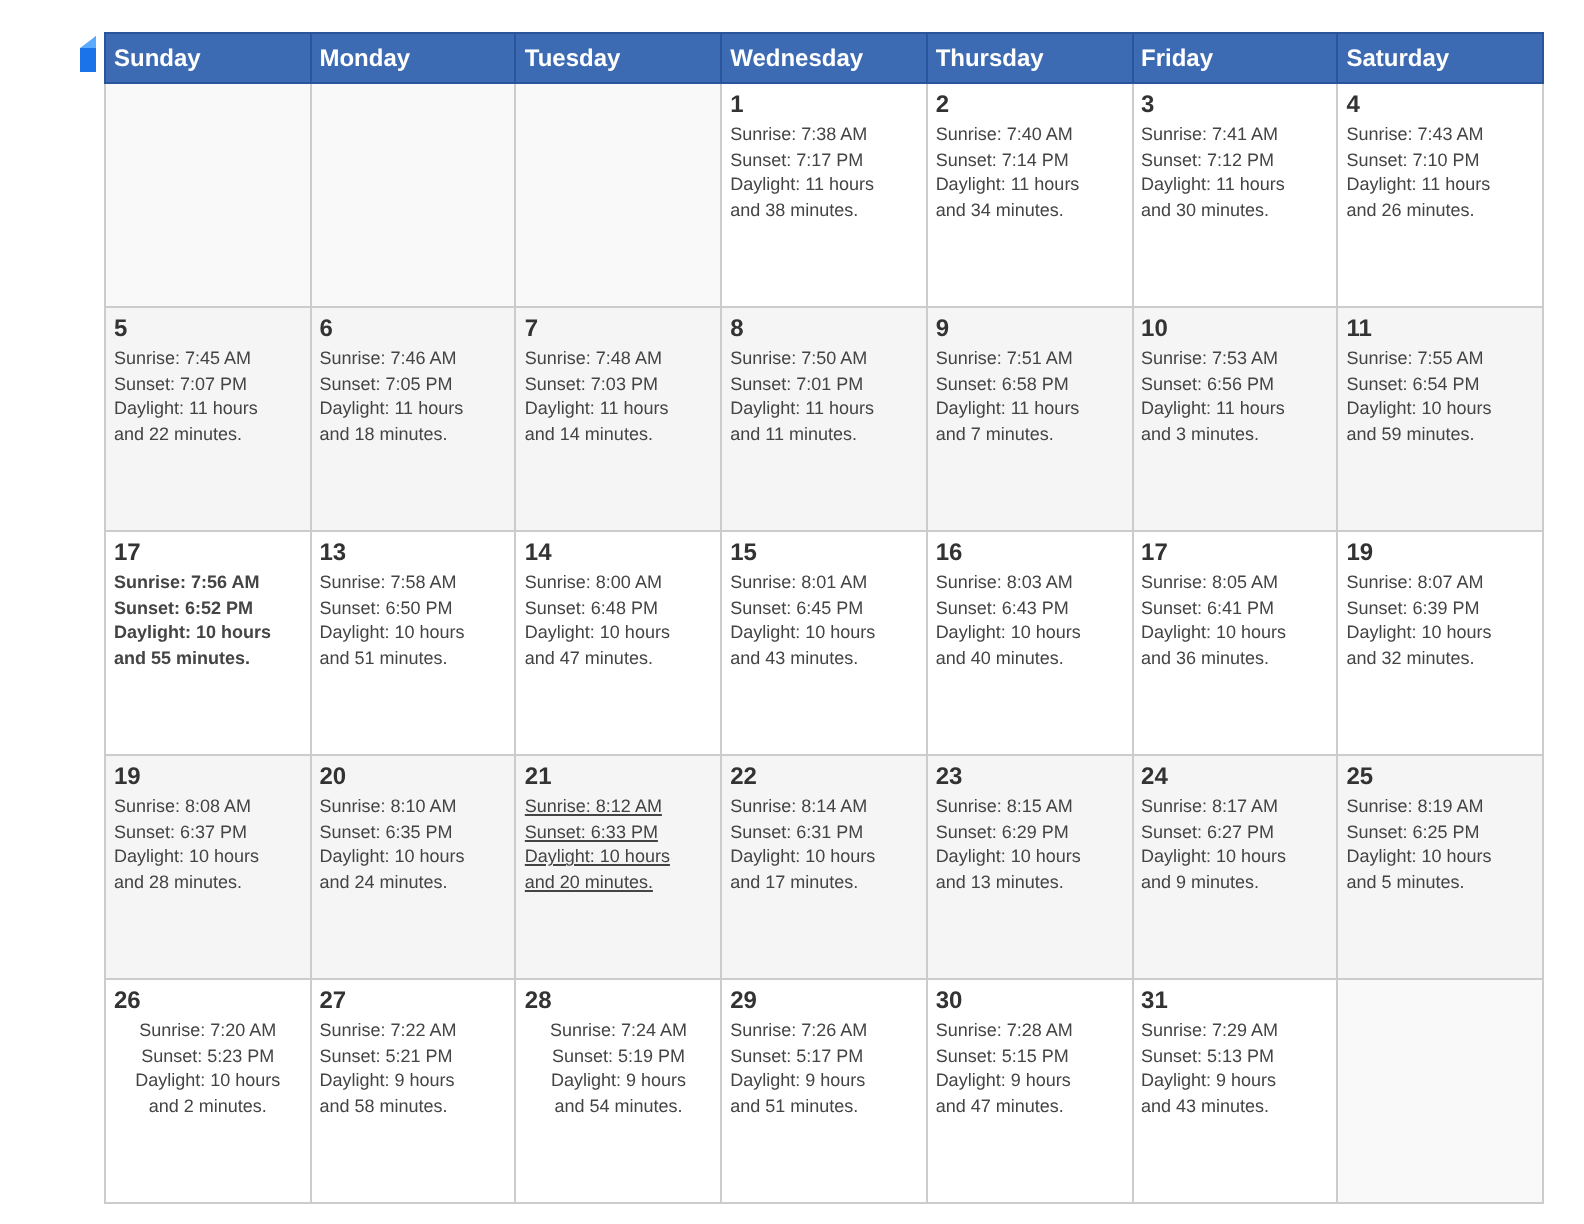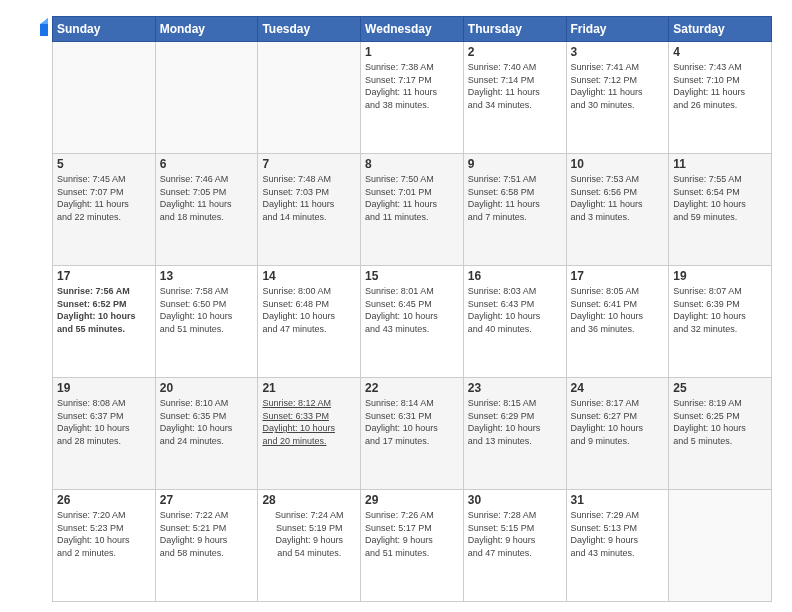--- a/index.html
+++ b/index.html
@@ -319,21 +319,21 @@
             <div class="day-number">25</div>
             <div class="day-info" style="white-space: pre-line;">Sunrise: 8:19 AM
 Sunset: 6:25 PM
 Daylight: 10 hours
 and 5 minutes.</div>
           </td>
         </tr>
         <tr>
           <td>
             <div class="day-number">26</div>
-            <div class="day-info" style="white-space: pre-line;">Sunrise: 7:20 AM
+            <div class="day-info" style="white-space: pre-line; text-align: center;">Sunrise: 7:20 AM
 Sunset: 5:23 PM
 Daylight: 10 hours
 and 2 minutes.</div>
           </td>
           <td>
             <div class="day-number">27</div>
             <div class="day-info" style="white-space: pre-line;">Sunrise: 7:22 AM
 Sunset: 5:21 PM
 Daylight: 9 hours
 and 58 minutes.</div>

